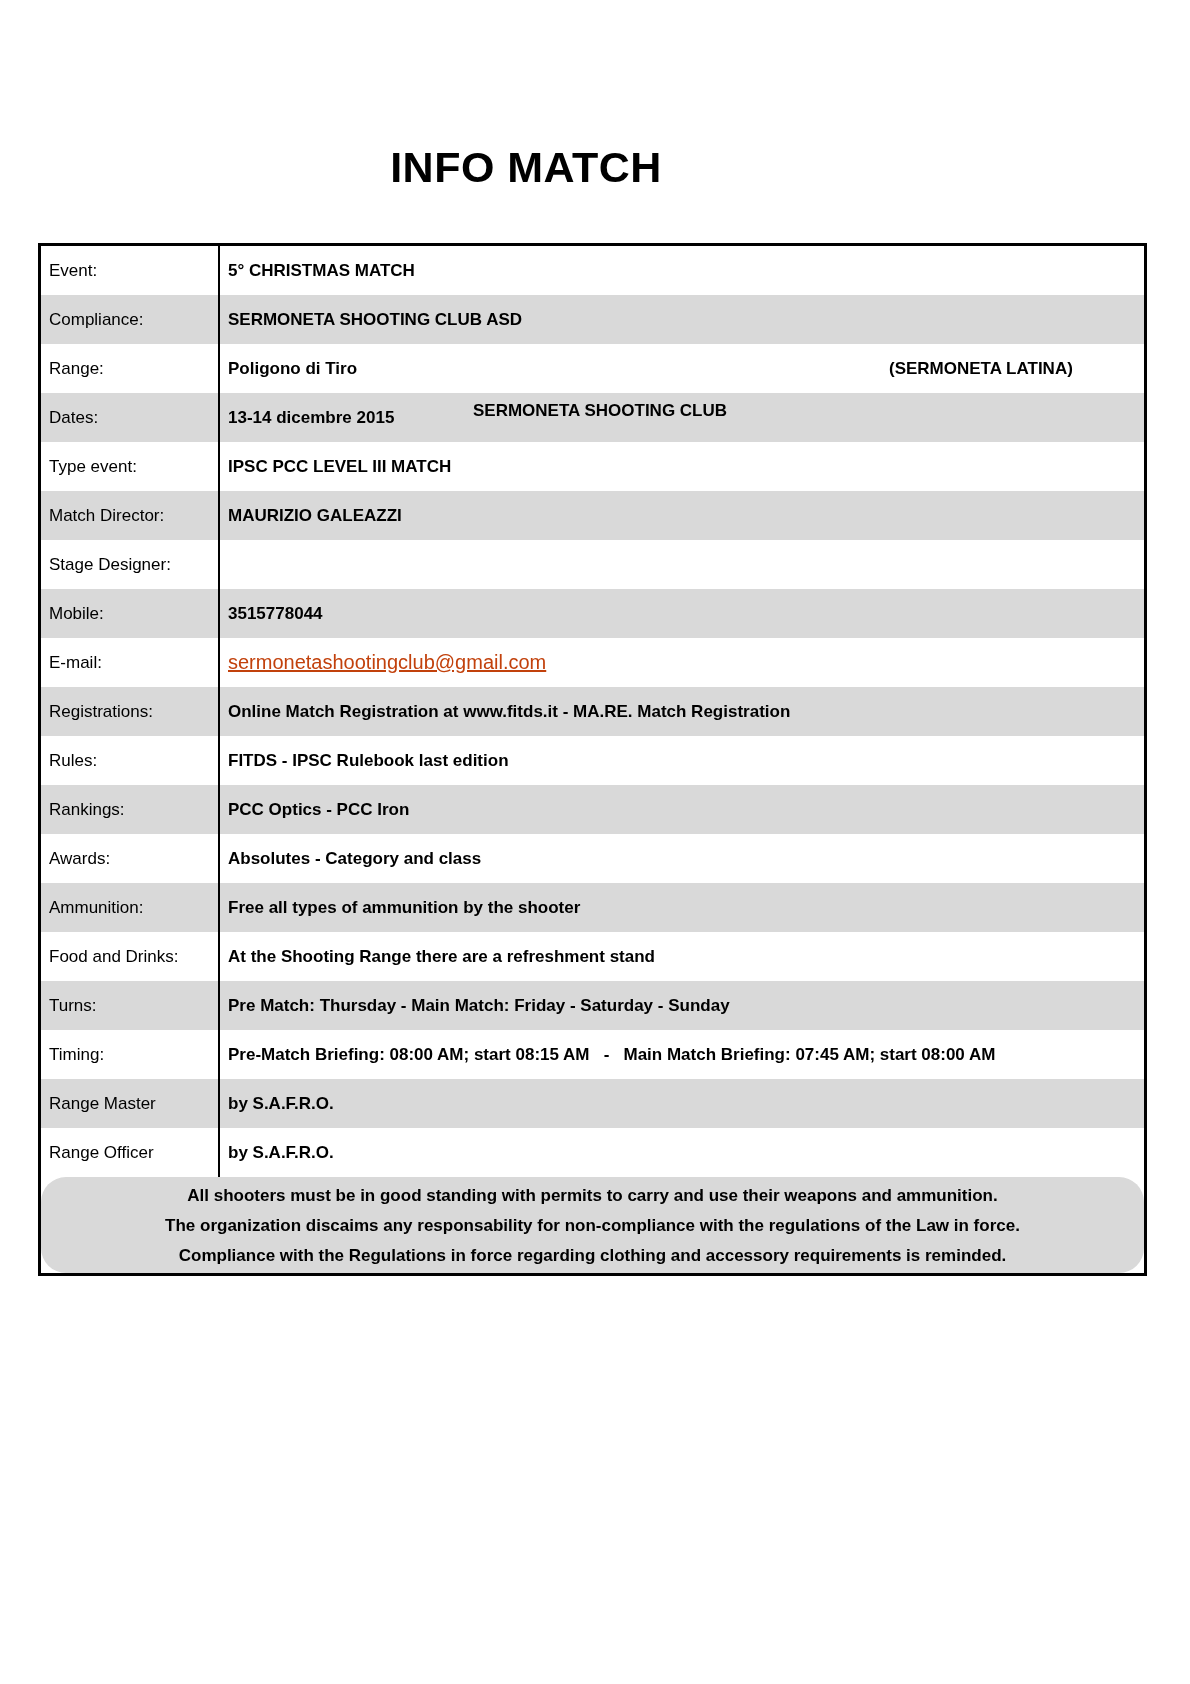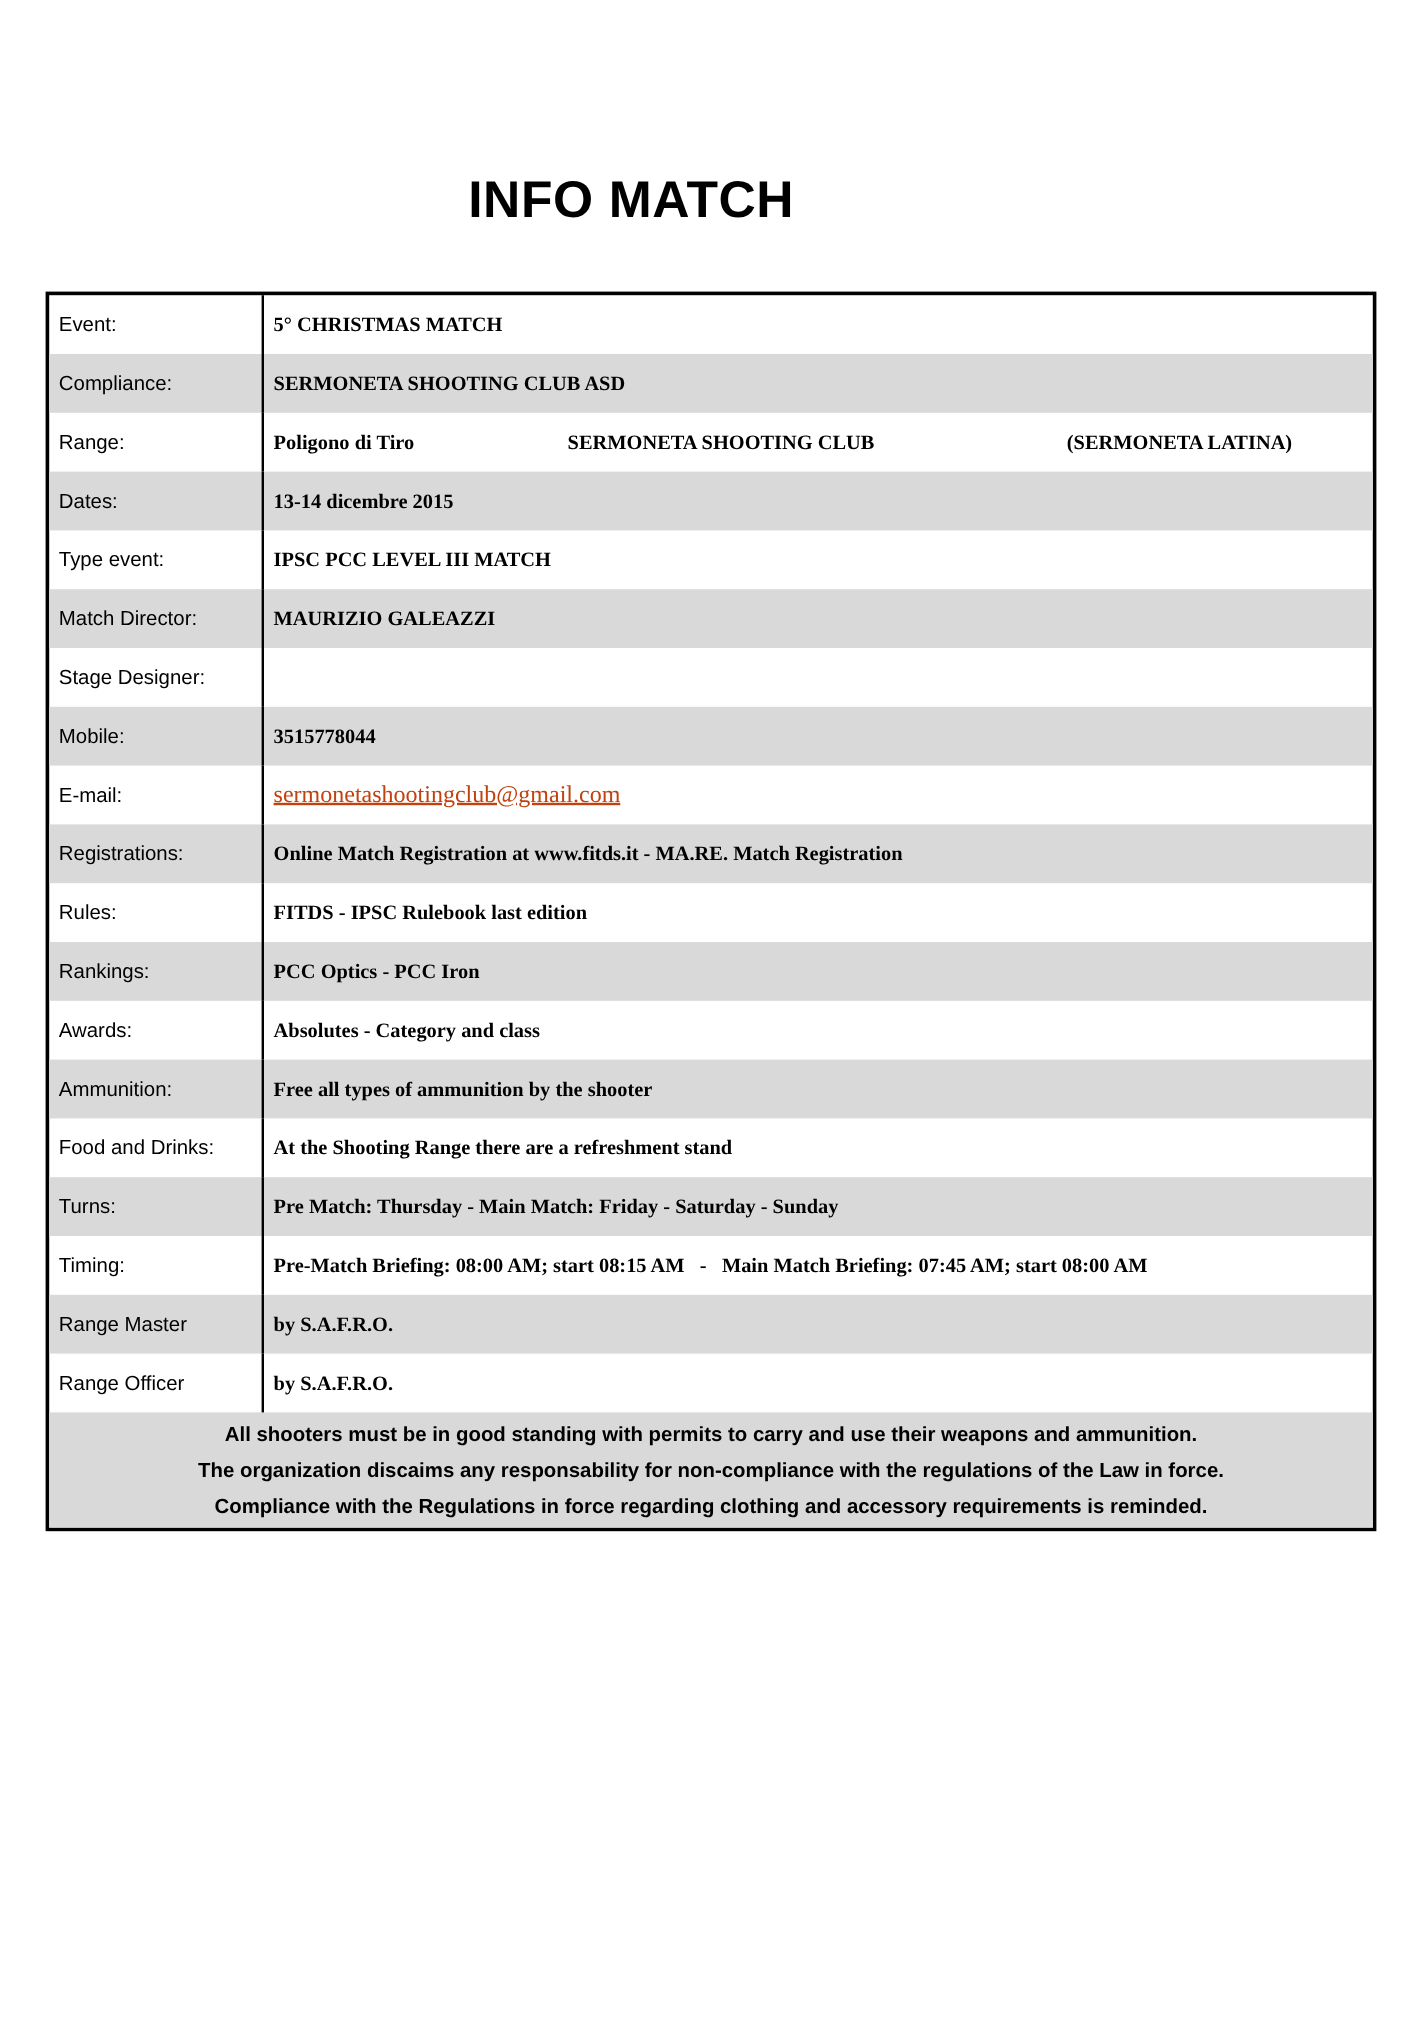--- a/index.html
+++ b/index.html
@@ -49,43 +49,43 @@
 
   .cell-value {
     flex: 1 1 auto;
     position: relative;
     display: flex;
     align-items: center;
     padding-left: 8px;
     font-size: 17px;
     font-weight: bold;
     white-space: pre-wrap;
-    font-family: Liberation Serif, serif;
   }
 
   
   .range-part { position: absolute; top: 50%; transform: translateY(-50%); white-space: nowrap; }
   .range-part.p0 { left: 8px; }
-  .range-part.p1 { left: 253px; }
+  .range-part.p1 { left: 253px; margin-top: 42px; }
   .range-part.p2 { left: 669px; text-align: right; }
 
   .email-link {
     font-weight: normal;
     font-size: 20px;
     color: #c2410c;
     text-decoration: underline;
     cursor: pointer;
   }
 
   .table-footer {
     text-align: center;
     font-size: 17px;
     font-weight: bold;
     line-height: 30px;
     padding: 4px 10px 2px 10px;
+    border-radius: 25px;
   }
 </style>
 </head>
 <body>
 
 <div class="page">
 
   <h1 class="doc-title">INFO MATCH</h1>
 
   <div class="info-table">

